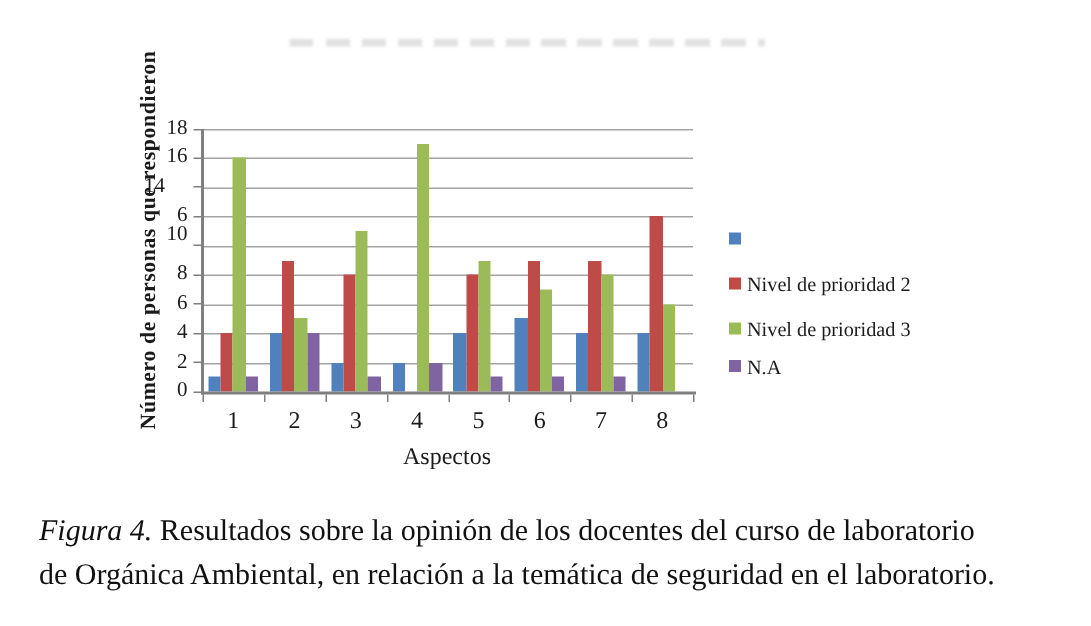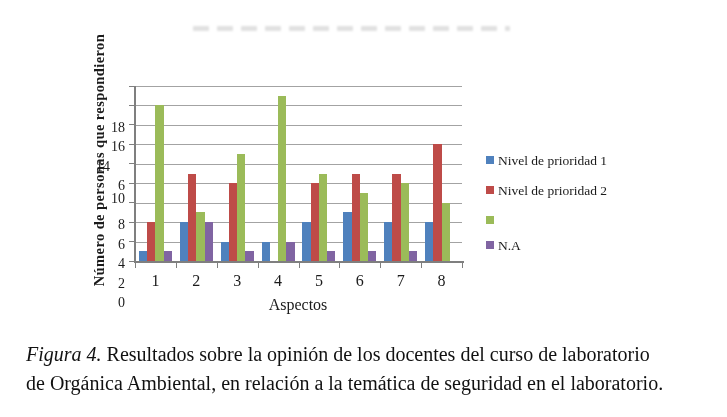--- a/index.html
+++ b/index.html
@@ -7,21 +7,21 @@
   .figure{position:relative;width:727px;height:417px;font-family:"Liberation Serif",serif;color:#1b1b1b;background:#fff;}
   .ghost{position:absolute;left:193px;top:26px;width:317px;height:5px;opacity:.45;filter:blur(1px);
          background:repeating-linear-gradient(90deg,#bdbdbd 0 16px,transparent 16px 24px);}
   .y-title{position:absolute;left:-39px;top:150px;width:280px;height:20px;
            transform:rotate(-90deg);text-align:center;font-weight:bold;font-size:14.5px;letter-spacing:.4px;white-space:nowrap;}
   .plot{position:absolute;left:135px;top:86px;width:327px;height:175px;}
   .axis-y{position:absolute;left:134px;top:86px;width:2px;height:177px;background:#7f7f7f;}
   .axis-x{position:absolute;left:134px;top:261px;width:330px;height:2px;background:#7f7f7f;}
   .gridline{position:absolute;left:0;width:327px;height:1px;background:#a3a3a3;}
   .bar{position:absolute;bottom:0;}
-  .ylab{position:absolute;width:32px;text-align:right;font-size:14px;line-height:14px;margin-top:42px;}
+  .ylab{position:absolute;width:32px;text-align:right;font-size:14px;line-height:14px;}
   .ytick{position:absolute;width:5px;height:1px;background:#7f7f7f;}
   .xtick{position:absolute;width:1px;height:5px;background:#7f7f7f;}
   .xlab{position:absolute;width:30px;text-align:center;font-size:16px;line-height:16px;}
   .x-title{position:absolute;left:248px;top:296px;width:100px;text-align:center;font-weight:normal;font-size:16px;}
   .legend-row{position:absolute;left:486px;height:16px;white-space:nowrap;}
   .legend-marker{display:inline-block;width:8px;height:8px;margin-right:4px;vertical-align:1px;}
   .legend-label{font-size:13.5px;}
   .caption{position:absolute;left:14px;top:328px;width:708px;margin:12px;font-size:20px;line-height:28.5px;color:#111;}
   .cap-label{font-style:italic;}
 </style>
@@ -113,23 +113,23 @@
       <div class="xlab" style="left: 263.062px; top: 273px;">4</div>
       <div class="xlab" style="left: 303.938px; top: 273px;">5</div>
       <div class="xlab" style="left: 344.812px; top: 273px;">6</div>
       <div class="xlab" style="left: 385.688px; top: 273px;">7</div>
       <div class="xlab" style="left: 426.562px; top: 273px;">8</div>
     </div>
 
   <div class="x-title">Aspectos</div>
 
   <div id="legend">
-      <div class="legend-row" style="top: 151px;"><span class="legend-marker" style="background: rgb(79, 129, 189);"></span><span class="legend-label">Nivel de prioridad 1</span></div>
+      <div class="legend-row" style="top: 151px;"><span class="legend-marker" style="background: rgb(79, 129, 189);"></span></div>
       <div class="legend-row" style="top: 181px;"><span class="legend-marker" style="background: rgb(190, 75, 72);"></span><span class="legend-label">Nivel de prioridad 2</span></div>
-      <div class="legend-row" style="top: 211px;"><span class="legend-marker" style="background: rgb(155, 187, 89);"></span></div>
+      <div class="legend-row" style="top: 211px;"><span class="legend-marker" style="background: rgb(155, 187, 89);"></span><span class="legend-label">Nivel de prioridad 3</span></div>
       <div class="legend-row" style="top: 236px;"><span class="legend-marker" style="background: rgb(128, 100, 162);"></span><span class="legend-label">N.A</span></div>
     </div>
 
   <p class="caption">
     <span class="cap-label">Figura 4.</span>
     <span>Resultados sobre la opinión de los docentes del curso de laboratorio</span><br>
     <span>de Orgánica Ambiental, en relación a la temática de seguridad en el laboratorio.</span>
   </p>
 </div>
 

